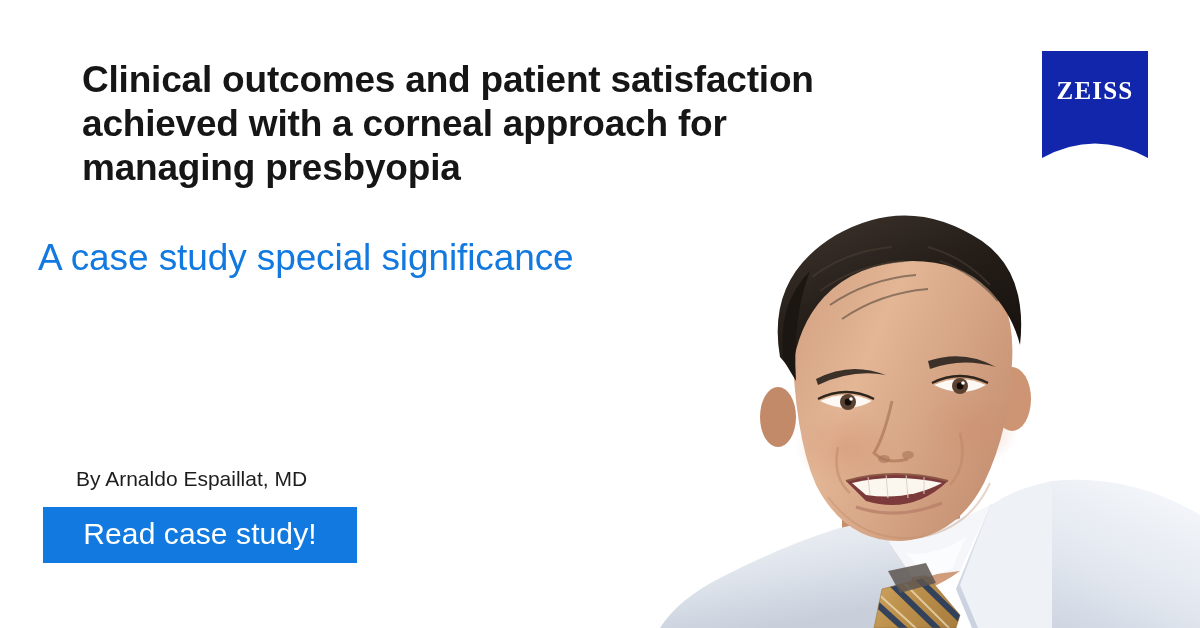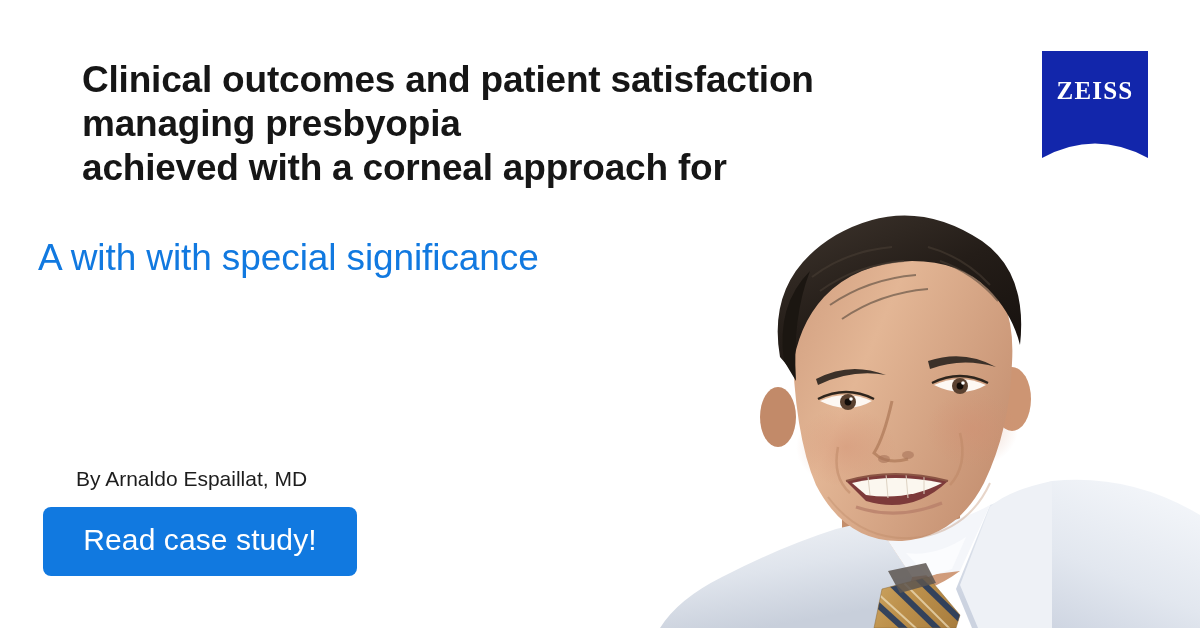--- a/index.html
+++ b/index.html
@@ -75,24 +75,24 @@
     color:#1d1d1d;
     white-space:nowrap;
     margin-left:29px;
   }
 
   .cta {
     position:absolute;
     left:43px;
     top:507px;
     width:314px;
-    height:69px;
+    height:56px;
     background:#1179e0;
     border:none;
-    border-radius:8px;
+    border-radius:0;
     color:#ffffff;
     font-family:"Liberation Sans", sans-serif;
     font-size:30px;
     font-weight:400;
     letter-spacing:0.1px;
     display:flex;
     align-items:center;
     justify-content:center;
     cursor:pointer;
     padding-bottom:3px;
@@ -118,25 +118,25 @@
   <div class="logo">
     <svg viewBox="0 0 106 107" xmlns="http://www.w3.org/2000/svg">
 
       <path d="M0 0 H106 V107 Q53 78 0 107 Z" fill="#1226ab"></path>
       <text class="logo-word" x="53" y="48" text-anchor="middle">ZEISS</text>
     </svg>
   </div>
 
   <h1 class="headline">
     <span class="hl-line">Clinical outcomes and patient satisfaction</span>
+    <span class="hl-line">achieved with a corneal approach for</span>
     <span class="hl-line">managing presbyopia</span>
-    <span class="hl-line">achieved with a corneal approach for</span>
   </h1>
 
-  <h2 class="subtitle">A with with special significance</h2>
+  <h2 class="subtitle">A case study special significance</h2>
 
   <div class="byline">By Arnaldo Espaillat, MD</div>
 
   <button class="cta">Read case study!</button>
 
   <div class="portrait">
     <svg width="540" height="443" viewBox="0 0 540 443" xmlns="http://www.w3.org/2000/svg">
       <defs>
         <linearGradient id="skinG" x1="0" y1="0" x2="1" y2="0.6">
           <stop offset="0%" stop-color="#cf9c7d"></stop>

